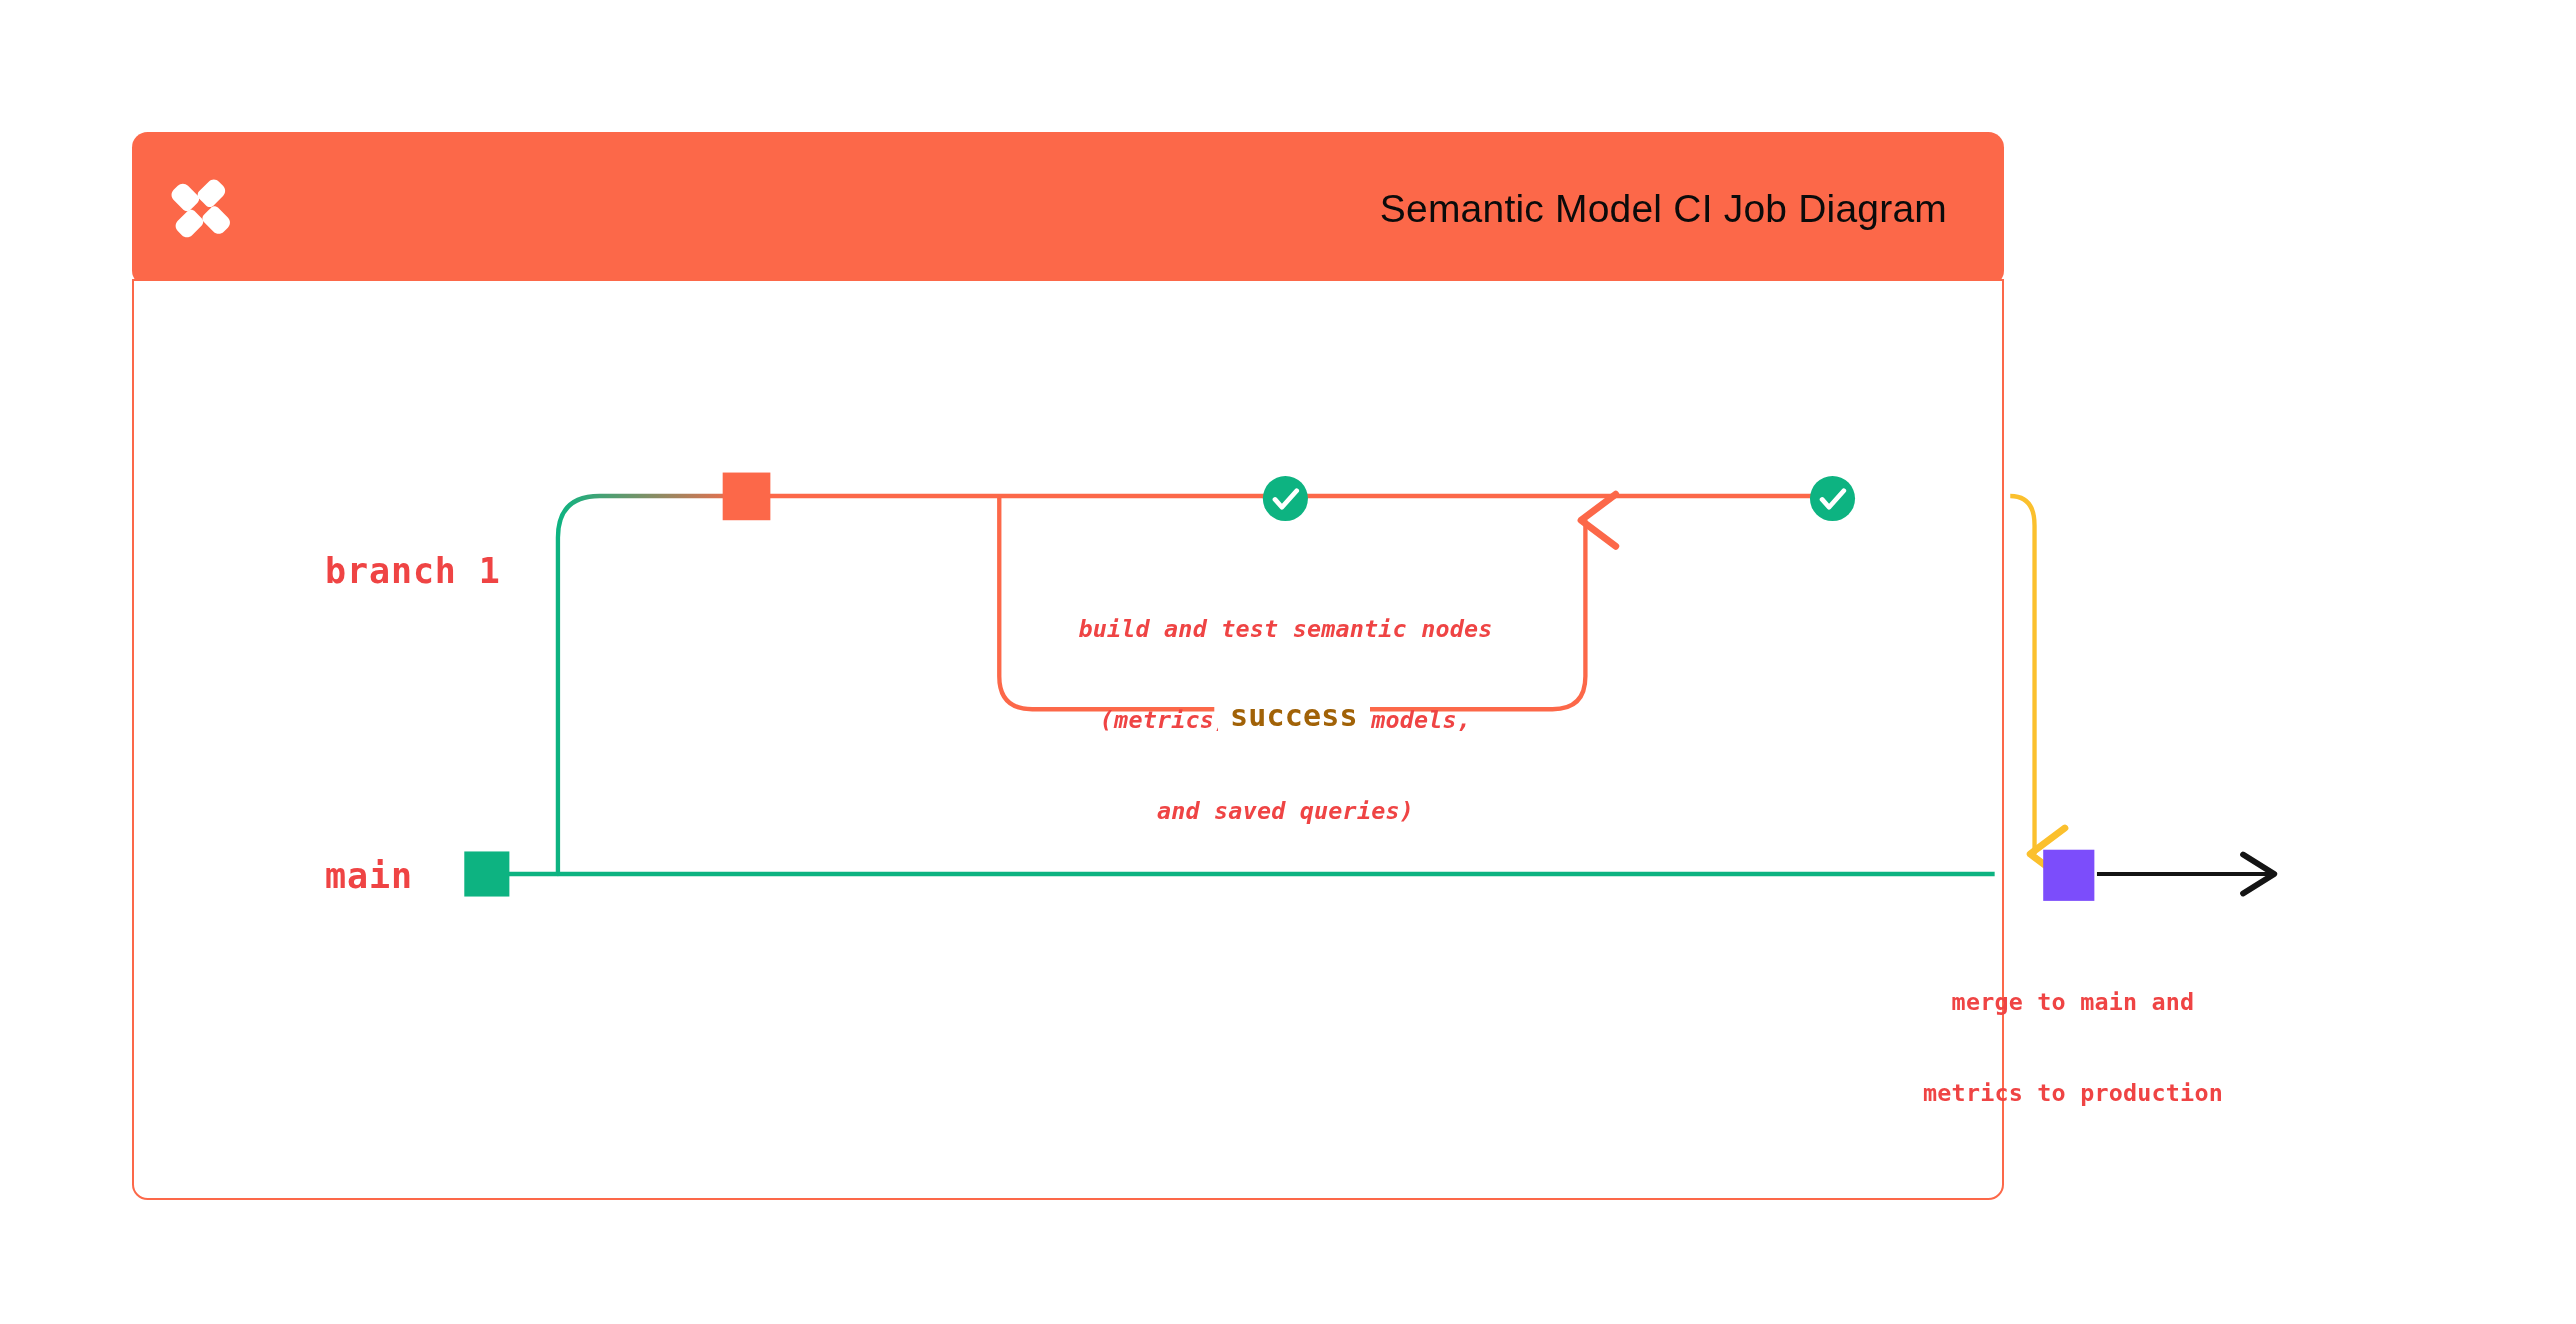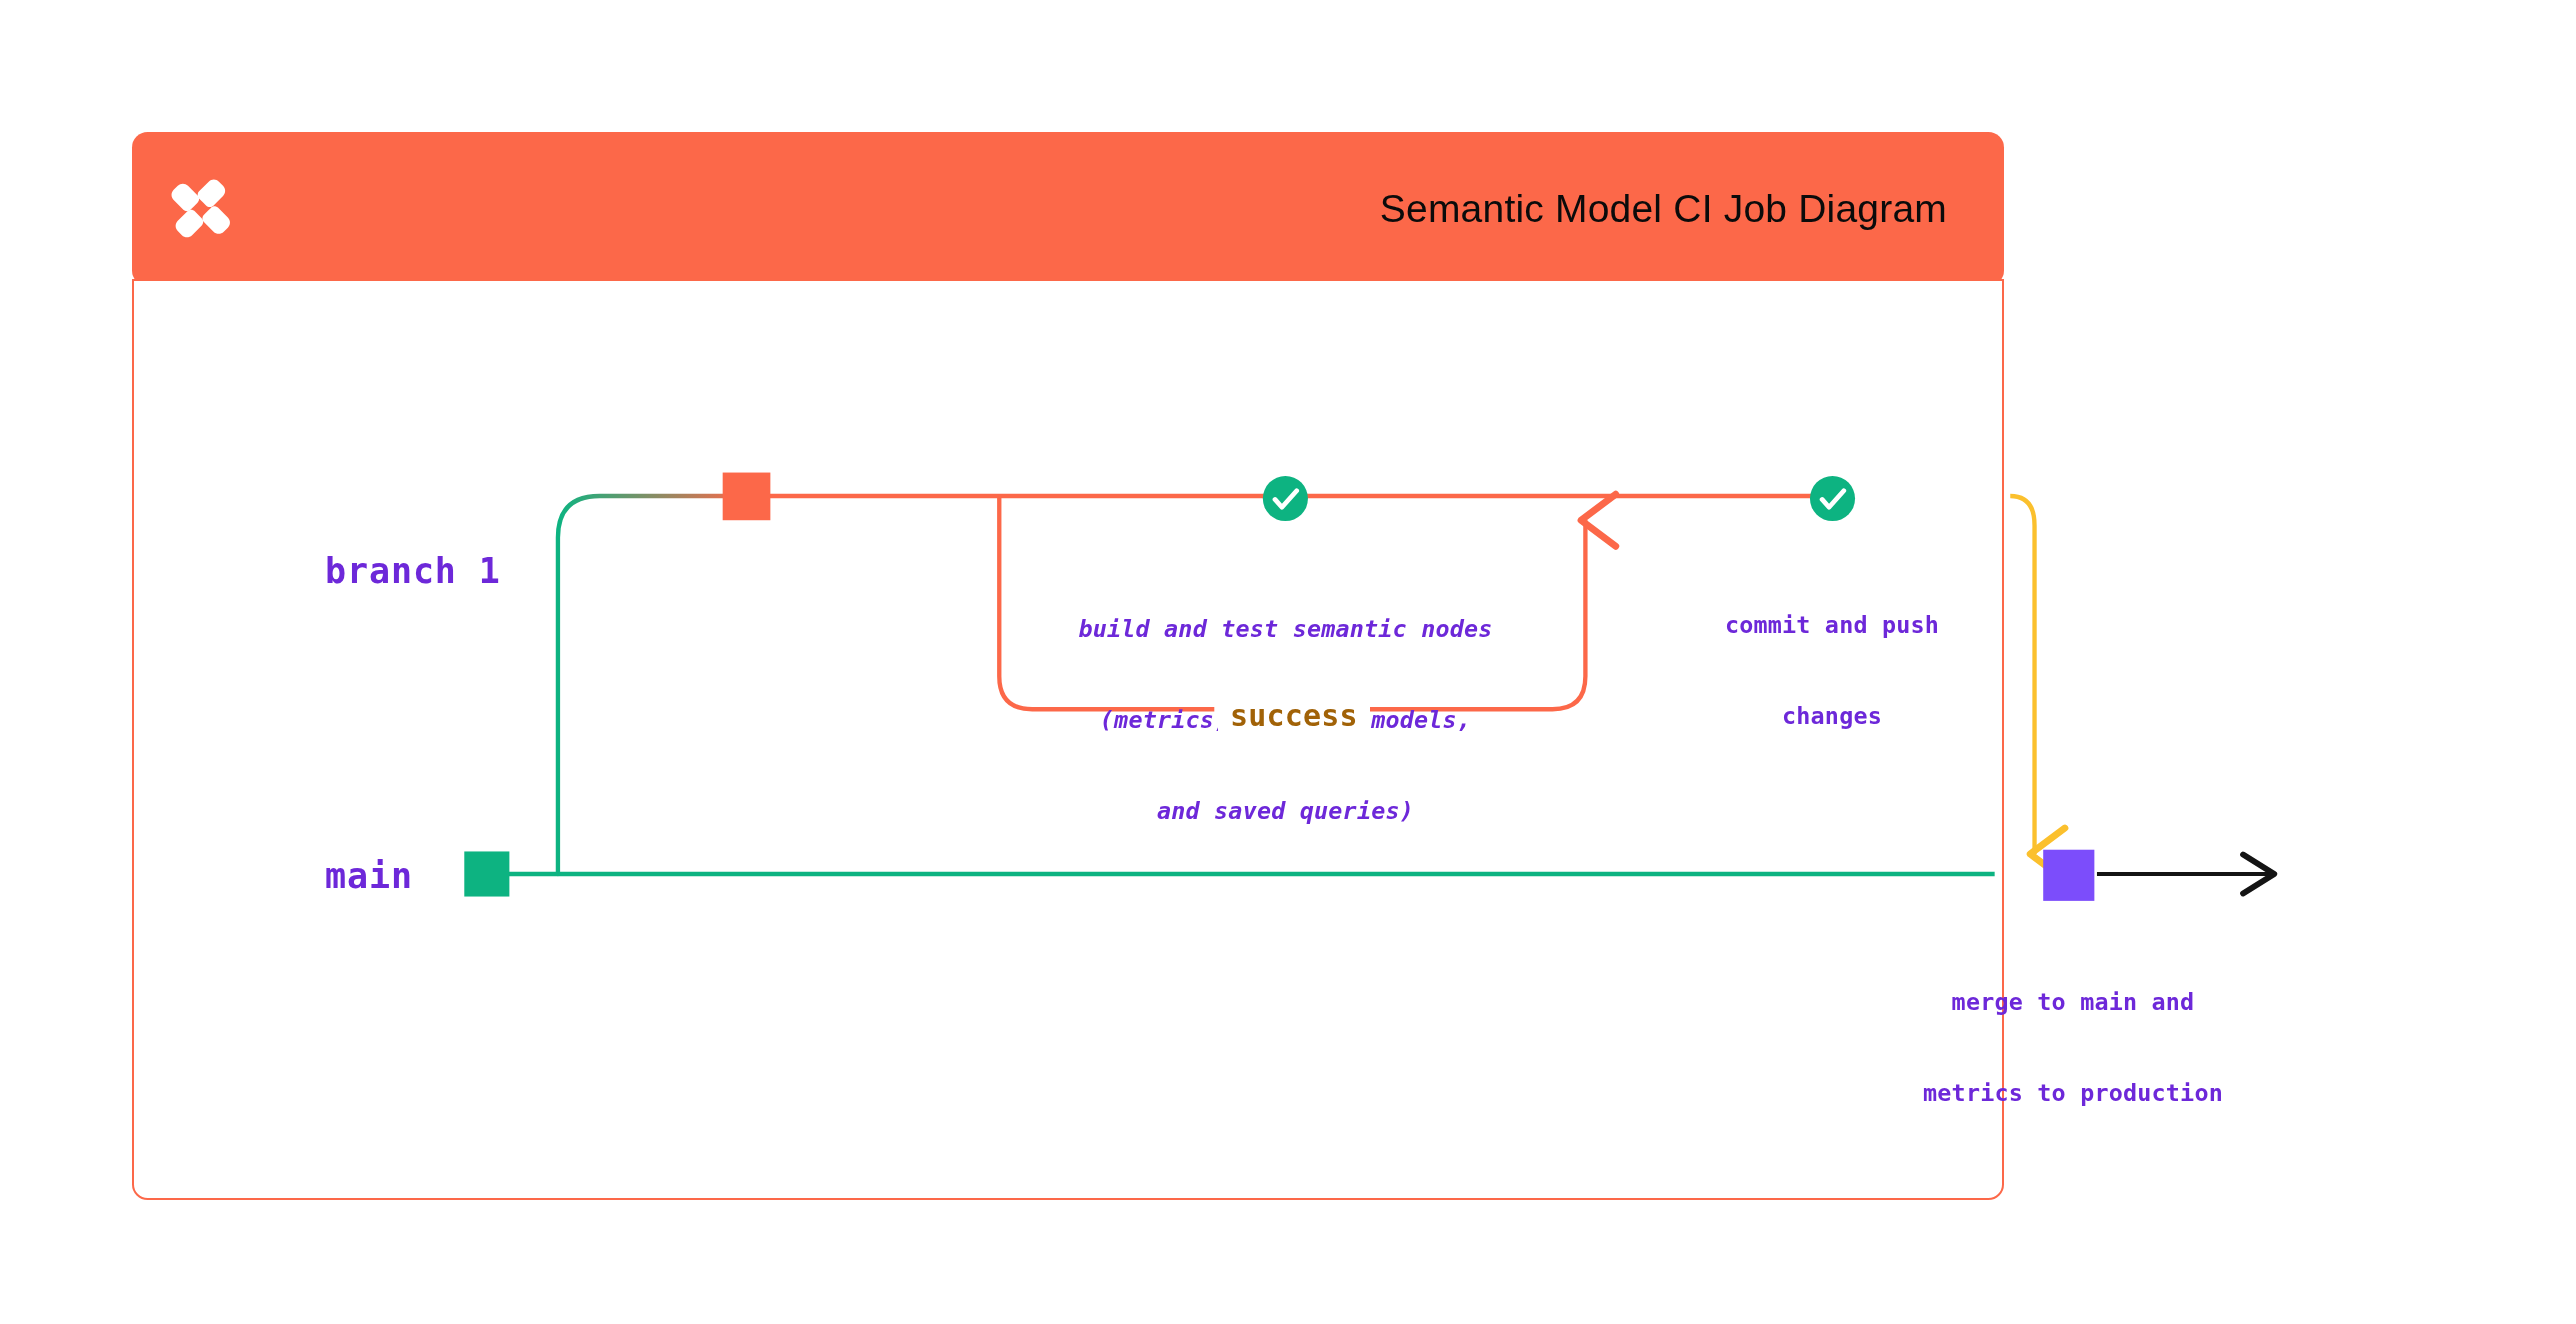--- a/index.html
+++ b/index.html
@@ -81,21 +81,21 @@
     top: 0;
     width: 2576px;
     height: 1324px;
     pointer-events: none;
   }
 
   
   .mono {
     position: absolute;
     font-family: "DejaVu Sans Mono", "Liberation Mono", monospace;
-    color: #6d28d9;
+    color: #ef4444;
     font-weight: bold;
     white-space: pre;
     line-height: 1.30;
   }
 
   .branch-name {
     font-size: 35px;
     letter-spacing: 0.9px;
   }
 
@@ -217,24 +217,20 @@
 
   <div class="mono branch-name" style="left:325px; top:854px;">main</div>
 
 
   <div class="mono node-label" style="left:997px; top:553px; width:577px;font-style:italic;">
     <div>build and test semantic nodes</div>
     <div>(metrics, semantic models,</div>
     <div>and saved queries)</div>
   </div>
 
-  <div class="mono node-label" style="left:1652px; top:549px; width:360px;">
-    <div>commit and push</div>
-    <div>changes</div>
-  </div>
 
   <div class="mono node-label" style="left:1891px; top:926px; width:364px;">
     <div>merge to main and</div>
     <div>metrics to production</div>
   </div>
 
   <div class="mono edge-label" style="left:1218px; top:696px;">success</div>
 
 </div>
 

